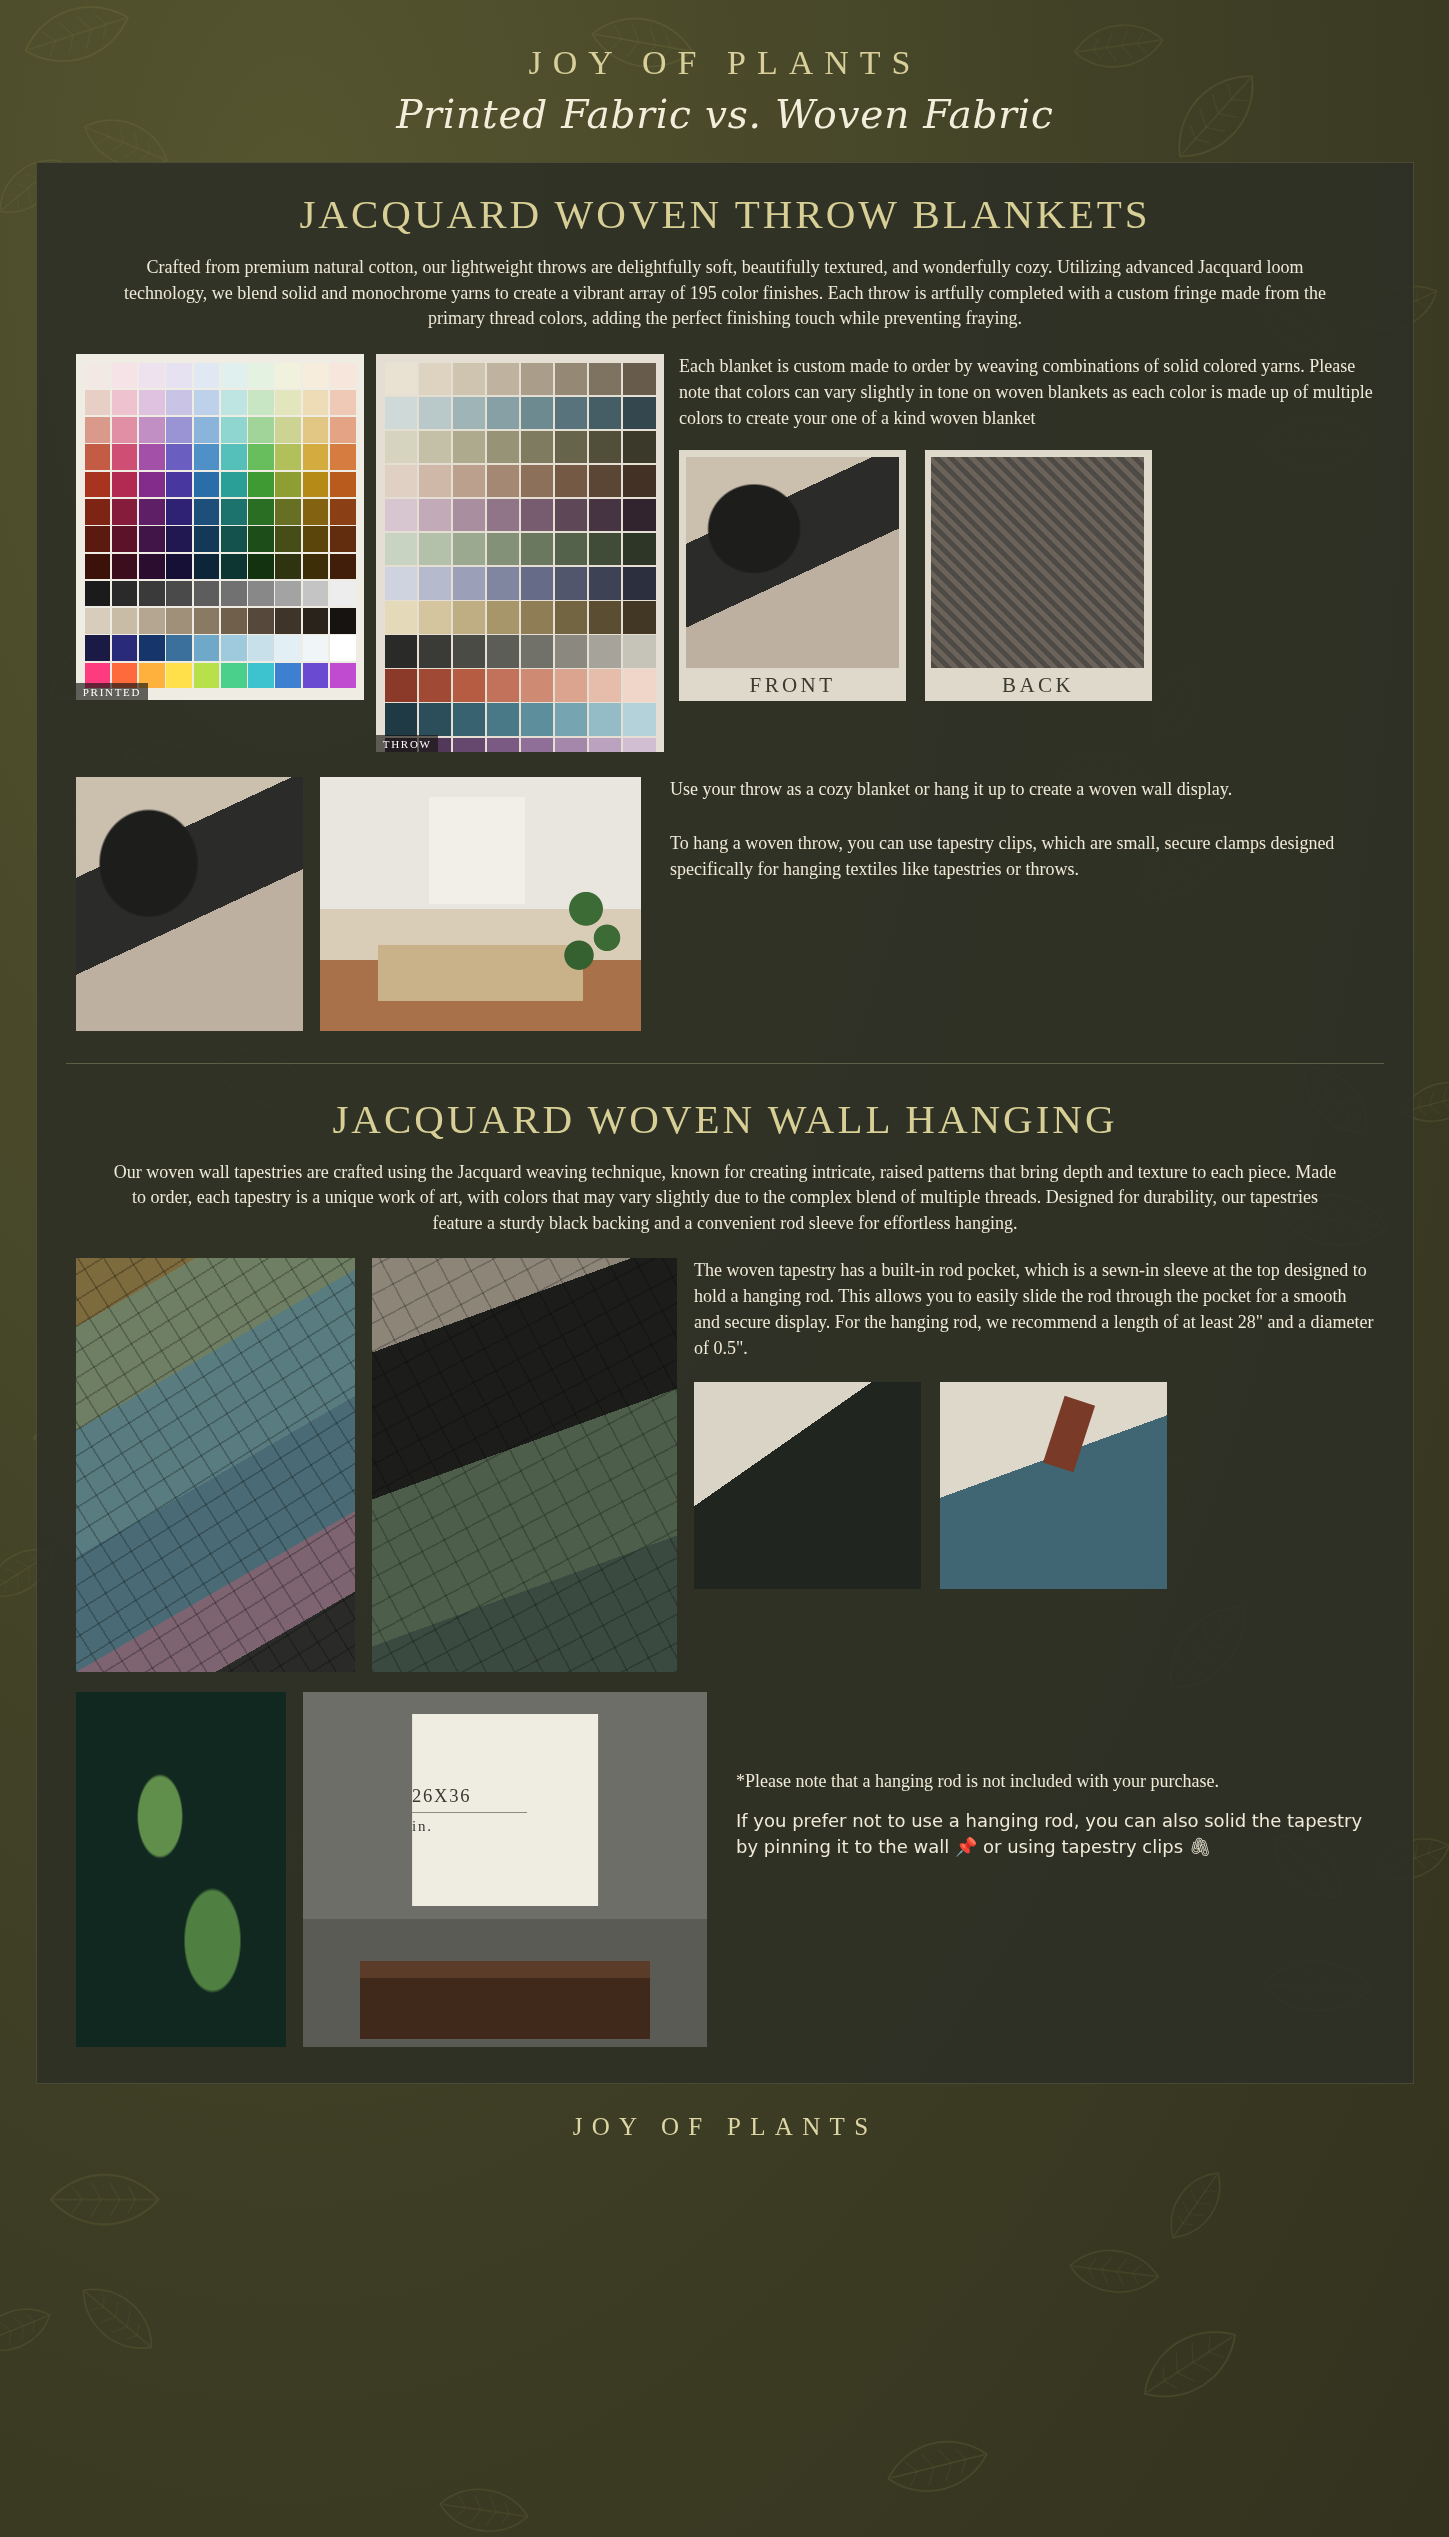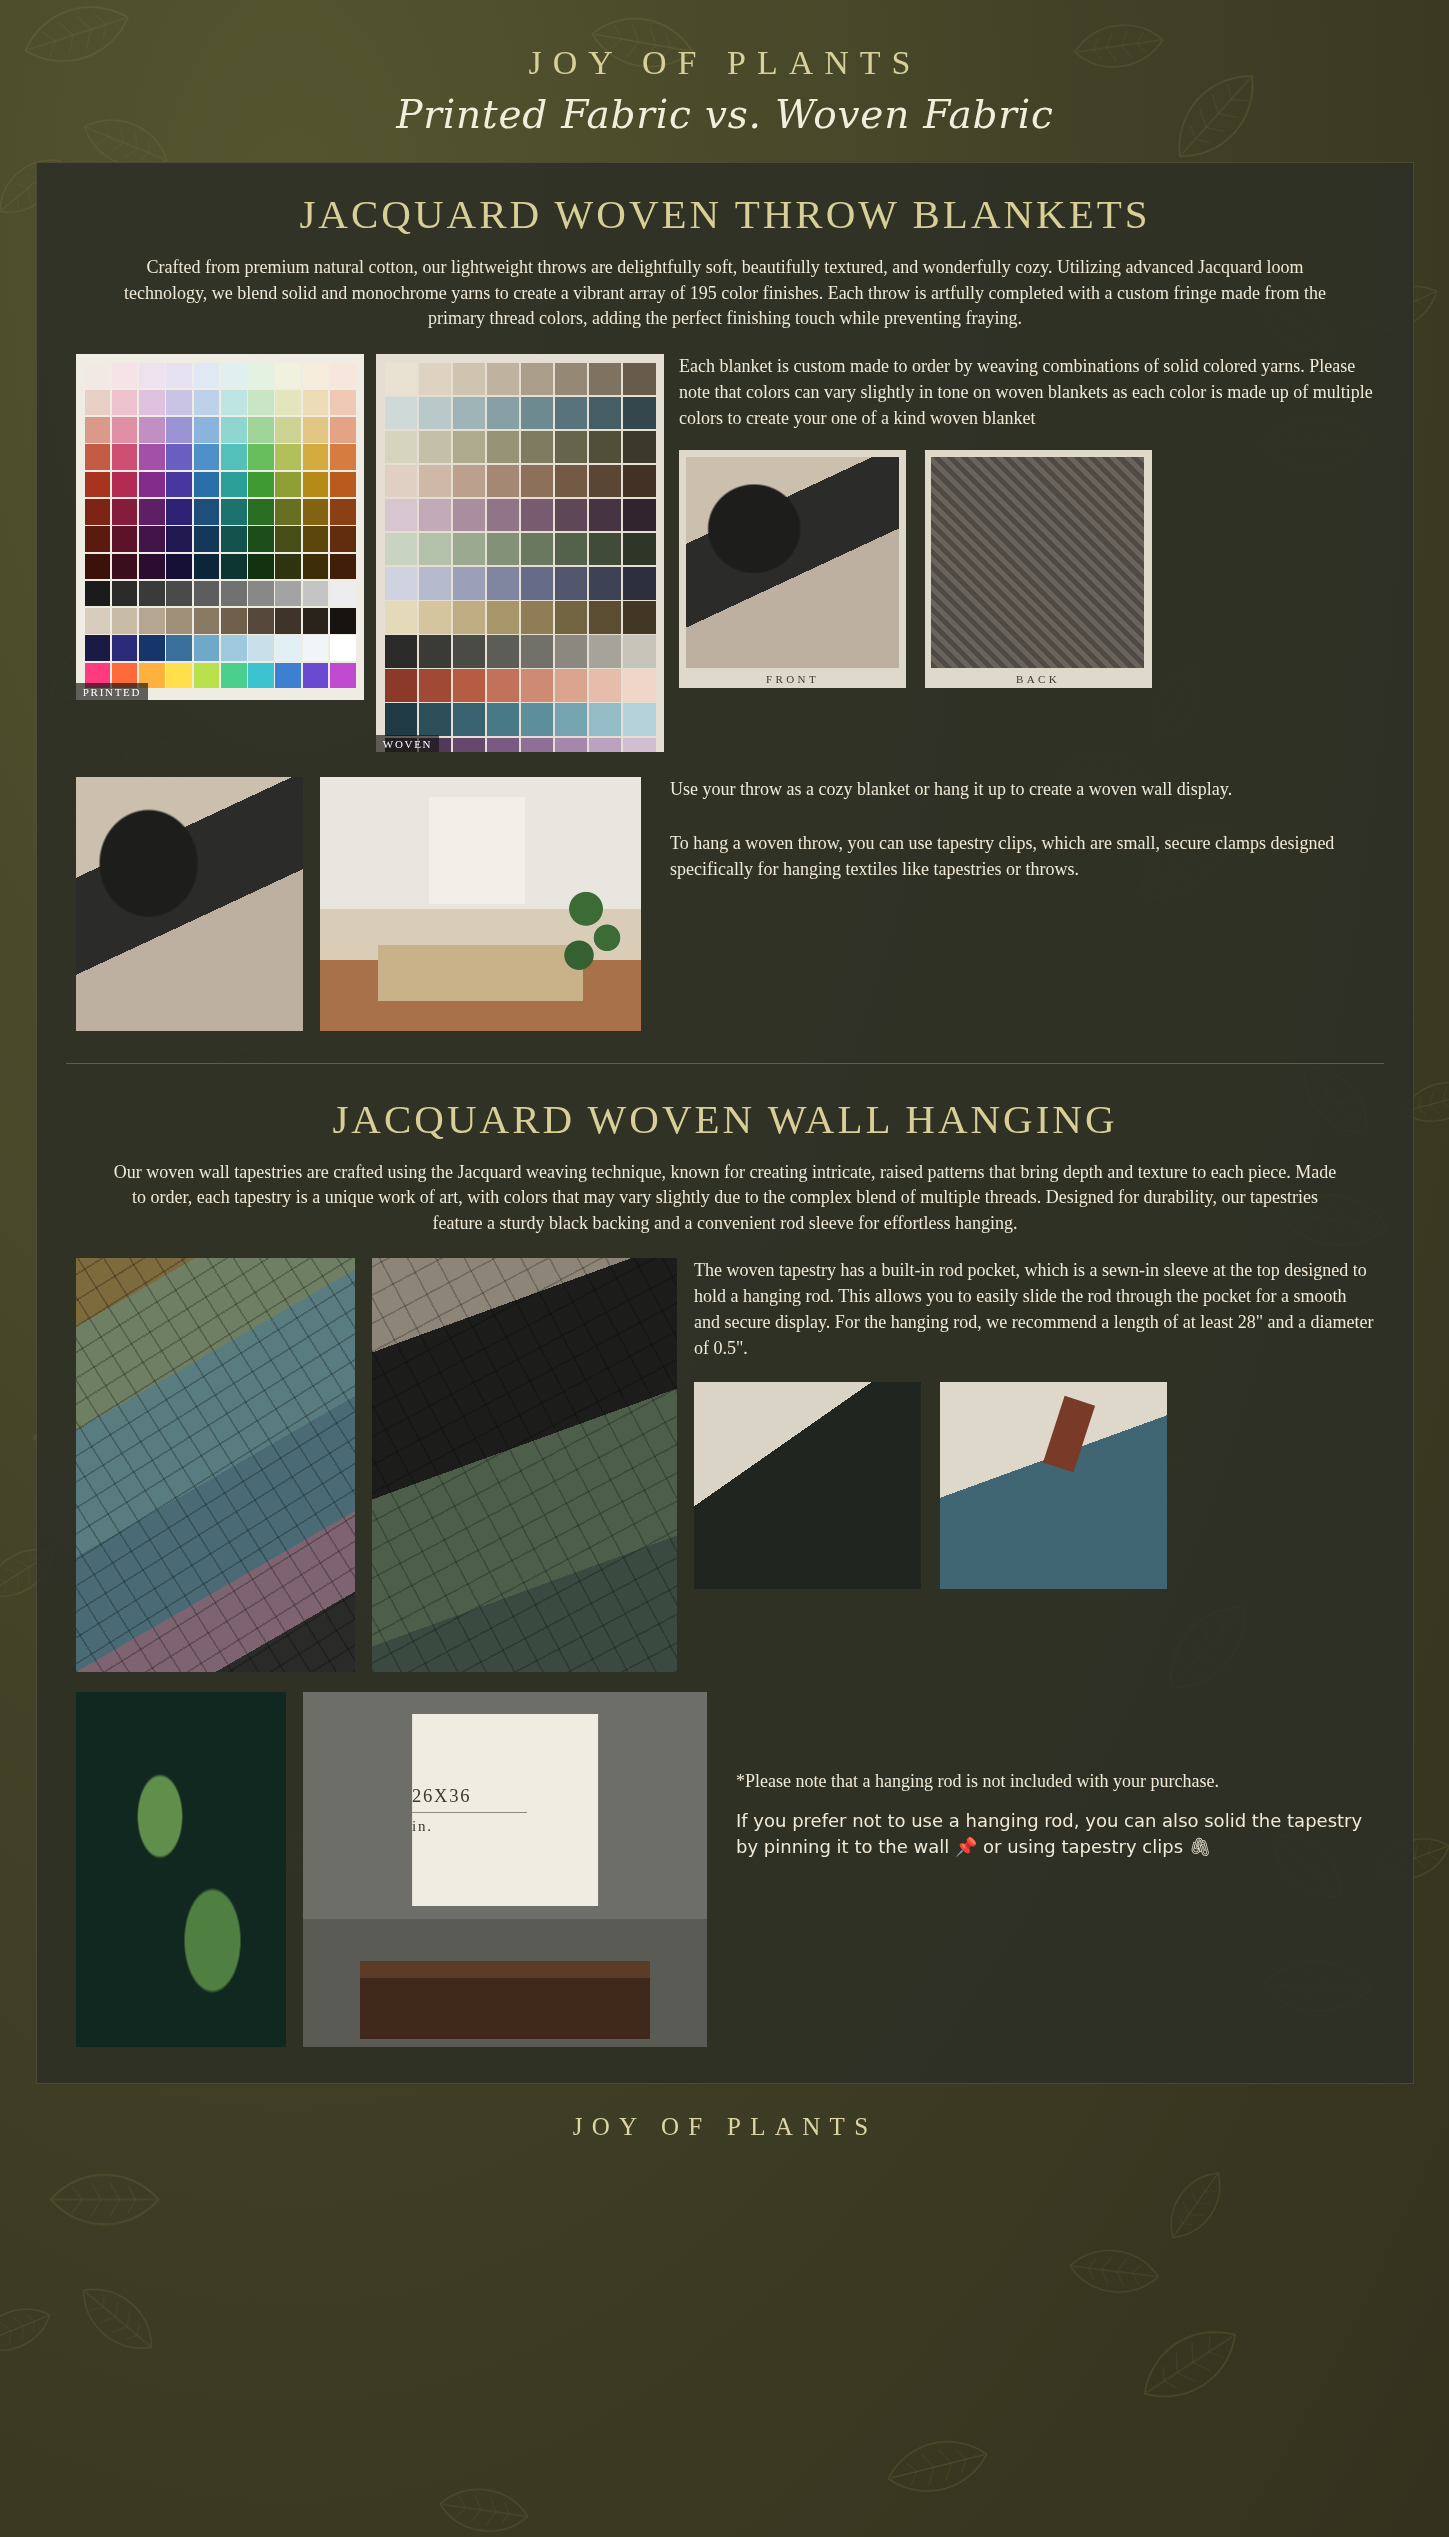--- a/index.html
+++ b/index.html
@@ -119,21 +119,21 @@
     position: absolute;
     left: 0; bottom: 0;
     font-size: 11px;
     letter-spacing: 1.7px;
     color: #fff;
     background: rgba(20,20,16,.65);
     padding: 2.5px 6.8px;
   }
   .swatch-caption {
     text-align: center;
-    font-size: 11px;
+    font-size: 21px;
     letter-spacing: 3.4px;
     color: #3a3a30;
     padding: 5px 0 1.7px;
     background: #ded9ca;
   }
   .framed { background: #ded9ca; padding: 6.8px 6.8px 1.7px; }
 
   
   .swatch-card { background: #efece3; padding: 8.5px; }
   .grid-sw { display: grid; gap: 1.7px; }
@@ -494,21 +494,21 @@
                   <div class="sw" style="background: rgb(180, 210, 218);"></div>
                   <div class="sw" style="background: rgb(63, 43, 68);"></div>
                   <div class="sw" style="background: rgb(82, 56, 89);"></div>
                   <div class="sw" style="background: rgb(102, 72, 110);"></div>
                   <div class="sw" style="background: rgb(122, 90, 131);"></div>
                   <div class="sw" style="background: rgb(143, 111, 151);"></div>
                   <div class="sw" style="background: rgb(165, 135, 171);"></div>
                   <div class="sw" style="background: rgb(187, 162, 191);"></div>
                   <div class="sw" style="background: rgb(210, 190, 211);"></div>
                 </div>
-              <span class="img-label">WOVEN</span>
+              <span class="img-label">THROW</span>
             </div>
           </div>
         </div>
 
         <div class="col" style="flex:1">
           <p class="body-text">Each blanket is custom made to order by weaving combinations of solid colored yarns. Please note that colors can vary slightly in tone on woven blankets as each color is made up of multiple colors to create your one of a kind woven blanket</p>
 
           <div class="row" style="gap:18.6px;margin-top:5px">
             <div class="framed" style="width:227px">
               <div class="img ph ph-blanket-folded" style="width:213px;height:211px"></div>

